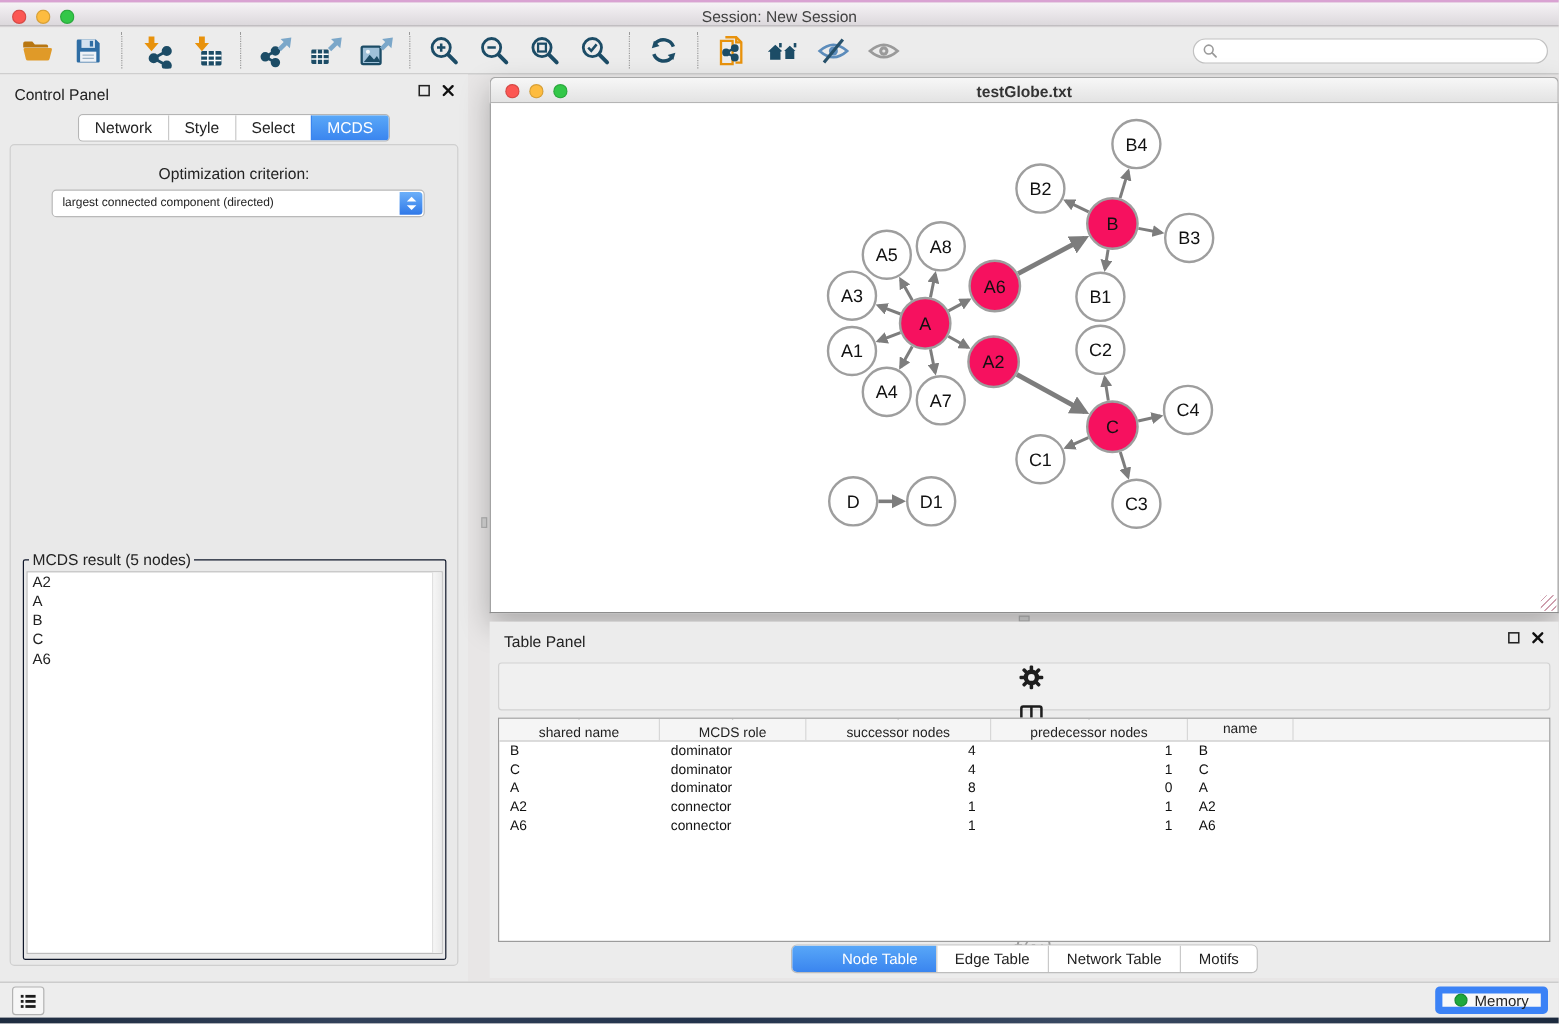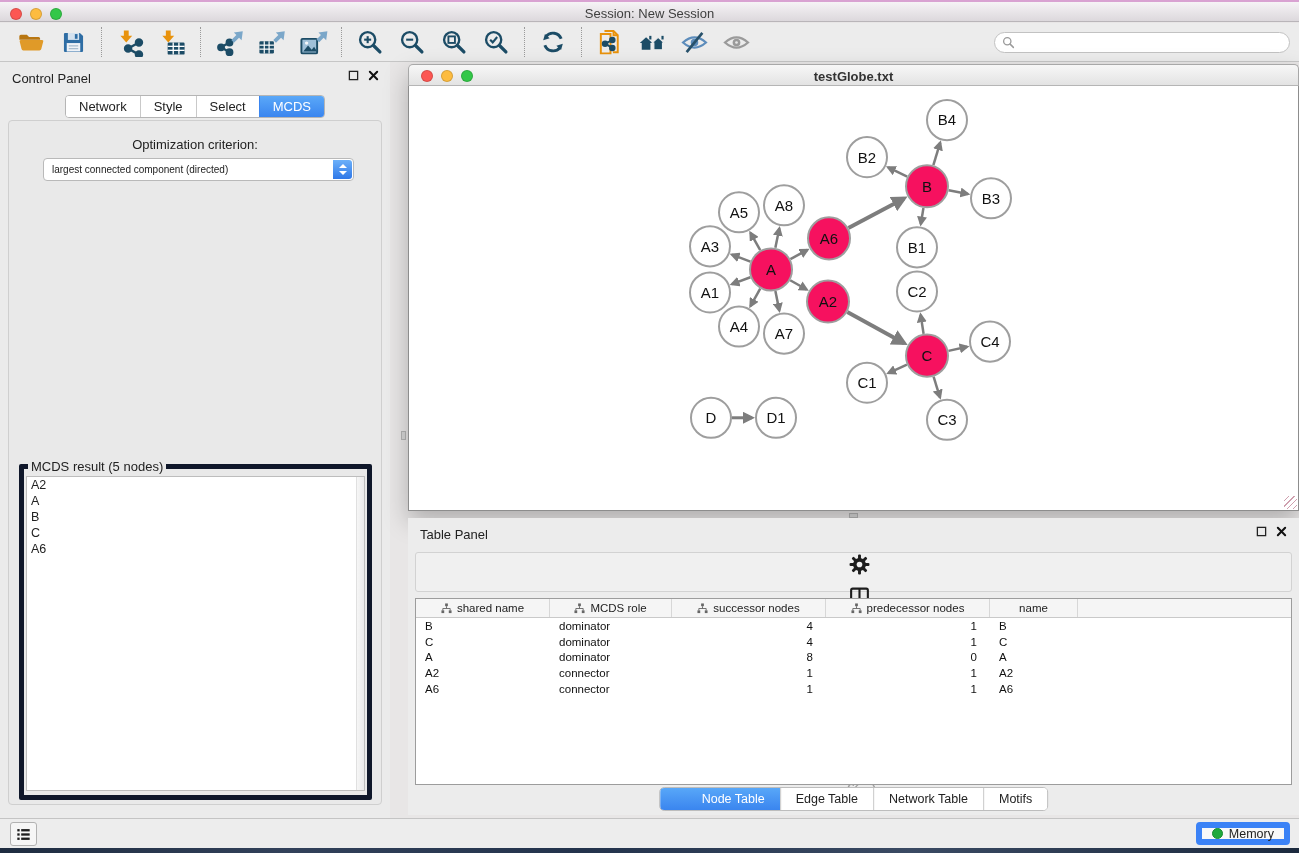--- a/index.html
+++ b/index.html
@@ -61,21 +61,21 @@
   }
   .arr-up { width:0;height:0;border-left:4px solid transparent;border-right:4px solid transparent;border-bottom:4px solid #fff; }
   .arr-dn { width:0;height:0;border-left:4px solid transparent;border-right:4px solid transparent;border-top:4px solid #fff; }
   .cp-buttons { position:absolute; top:71px; width:100%; display:flex; justify-content:center; gap:14px; }
   .btn {
     background:#fff; border:1px solid #b5b5b5; border-radius:4px;
     font-size:13px; padding:3px 14px; height:23px; color:#222;
   }
   .result-fieldset {
     position:absolute; left:10px; right:9px; top:338px; bottom:4px;
-    border:5px solid #0f172a; border-radius:2px; padding:0;
+    border:1px solid #0f172a; border-radius:2px; padding:0;
   }
   .result-fieldset legend { font-size:13px; margin-left:4px; padding:0 3px; }
   .result-list {
     position:absolute; left:2px; right:2px; top:2px; bottom:4px;
     background:#fff; border:1px solid #bdbdbd; overflow:hidden; font-size:12.5px;
   }
   .result-item { padding:0 4px; line-height:16px; }
   .result-scroll { position:absolute; right:0; top:0; bottom:0; width:8px; background:linear-gradient(90deg,#f6f6f6,#eaeaea); border-left:1px solid #e0e0e0; }
   
   .network-window {
@@ -100,21 +100,21 @@
   .table-panel { position:absolute; left:408px; top:518px; width:891px; height:297px; background:#ececec; }
   .tp-toolbar {
     position:absolute; left:7px; right:7px; top:34px; height:40px;
     background:#f0f0f0; border:1px solid #d2d2d2; border-radius:3px;
     display:flex; align-items:center; padding-left:12px; gap:9px;flex-direction:column;
   }
   .tp-icon { width:28px; height:28px; display:flex; align-items:center; justify-content:center; }
   .fx-label { font-family:"DejaVu Serif", serif; font-style:italic; font-size:19px; color:#9d9d9d; margin-left:2px; }
   .tbl { position:absolute; left:7px; right:7px; top:80px; bottom:30px; background:#fff; border:1px solid #9c9c9c; overflow:hidden; }
   .t-header { display:flex; height:19px; background:#f5f5f5; border-bottom:1px solid #c9c9c9; }
-  .t-hcell { display:flex; align-items:center; justify-content:center; gap:5px; font-size:11.5px; color:#222; border-right:1px solid #d7d7d7; }
+  .t-hcell { display:flex; align-items:center; justify-content:center; gap:5px; font-size:11.5px; color:#222; border-right:1px solid #d7d7d7;flex-direction:column; }
   .t-hcell.filler { flex:1; border-right:none; }
   .t-row { display:flex; height:15.7px; align-items:center; }
   .t-cell { font-size:11.5px; color:#111; overflow:hidden; white-space:nowrap; }
   .t-cell.left { padding-left:9px; text-align:left; }
   .t-cell.right { padding-right:13px; text-align:right; }
   .table-tabs {
     position:absolute; left:50%; transform:translateX(-50%); top:269px;
     display:flex; border:1px solid #bdbdbd; border-radius:5px; overflow:hidden; background:#fff;
   }
   .table-tab { padding:4px 15px; font-size:12.5px; background:#fff; border-left:1px solid #c9c9c9; }

